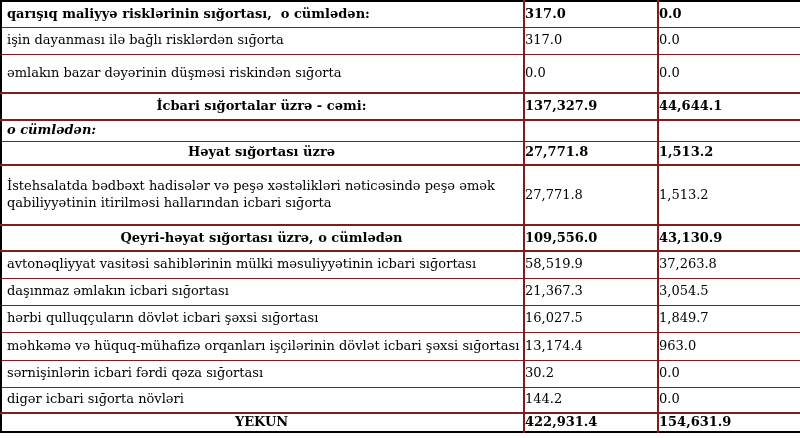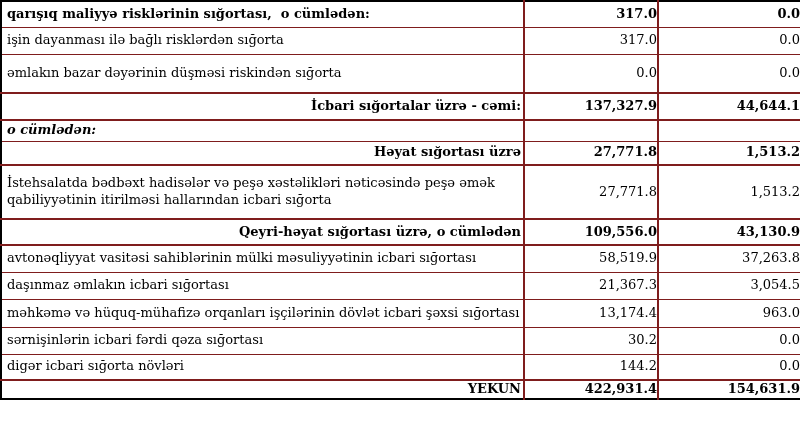--- a/index.html
+++ b/index.html
@@ -15,22 +15,22 @@
   }
   .tbl td {
     border:1px solid #7f1d1d;
     padding:0;
     vertical-align:middle;
     line-height:1.3;
     overflow:hidden;
   }
   .tbl td.lbl { text-align:left; padding-left:5px; padding-right:6px; }
   .tbl td.nw  { white-space:nowrap; }
-  .tbl td.c   { text-align:right; padding-left:0; padding-right:2px; }
-  .tbl td.num { text-align:right; }
+  .tbl td.c   { text-align:center; padding-left:0; padding-right:2px; }
+  .tbl td.num { text-align:left; }
   .tbl td.v2, .tbl td.v3 { border-left-width:2px; }
   tr.tt td { border-top-width:2px; }
   .b { font-weight:bold; }
   .i { font-style:italic; }
   td.ind  { padding-left:15px; }
   td.ind2 { padding-left:19px; }
   td.wrap { white-space:normal; padding-top:2px; padding-bottom:2px; }
 </style>
 </head>
 <body>
@@ -66,39 +66,44 @@
       <tr class="b i tt" style="height:21px">
         <td class="lbl nw">o cümlədən:</td>
         <td class="num v2"></td>
         <td class="num v3"></td>
       </tr>
       <tr class="b" style="height:24px">
         <td class="lbl nw c">Həyat sığortası üzrə</td>
         <td class="num v2">27,771.8</td>
         <td class="num v3">1,513.2</td>
       </tr>
-      <tr class="tt" style="height:54px">
+      <tr class="tt" style="height:60px">
         <td class="lbl ind wrap">İstehsalatda bədbəxt hadisələr və peşə xəstəlikləri nəticəsində peşə əmək qabiliyyətinin itirilməsi hallarından icbari sığorta</td>
         <td class="num v2">27,771.8</td>
         <td class="num v3">1,513.2</td>
       </tr>
       <tr class="b tt" style="height:26px">
         <td class="lbl nw c">Qeyri-həyat sığortası üzrə, o cümlədən</td>
         <td class="num v2">109,556.0</td>
         <td class="num v3">43,130.9</td>
       </tr>
       <tr class="tt" style="height:27px">
         <td class="lbl nw ind">avtonəqliyyat vasitəsi sahiblərinin mülki məsuliyyətinin icbari sığortası</td>
         <td class="num v2">58,519.9</td>
         <td class="num v3">37,263.8</td>
       </tr>
       <tr style="height:27px">
         <td class="lbl nw ind">daşınmaz əmlakın icbari sığortası</td>
         <td class="num v2">21,367.3</td>
         <td class="num v3">3,054.5</td>
+      </tr>
+      <tr style="height:27px">
+        <td class="lbl nw ind2">hərbi qulluqçuların dövlət icbari şəxsi sığortası</td>
+        <td class="num v2">16,027.5</td>
+        <td class="num v3">1,849.7</td>
       </tr>
       <tr style="height:28px">
         <td class="lbl nw ind2">məhkəmə və hüquq-mühafizə orqanları işçilərinin dövlət icbari şəxsi sığortası</td>
         <td class="num v2">13,174.4</td>
         <td class="num v3">963.0</td>
       </tr>
       <tr style="height:27px">
         <td class="lbl nw ind">sərnişinlərin icbari fərdi qəza sığortası</td>
         <td class="num v2">30.2</td>
         <td class="num v3">0.0</td>

